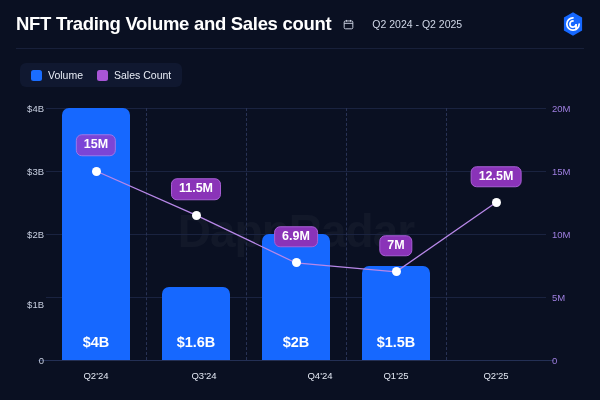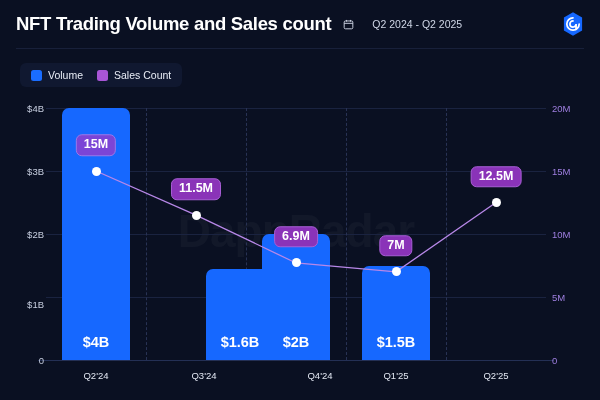--- a/index.html
+++ b/index.html
@@ -178,21 +178,21 @@
       <div class="gridline" style="top: 63px;"></div>
       <div class="gridline" style="top: 126px;"></div>
       <div class="gridline" style="top: 189px;"></div>
       <div class="vsep" style="left: 100px;"></div>
       <div class="vsep" style="left: 200px;"></div>
       <div class="vsep" style="left: 300px;"></div>
       <div class="vsep" style="left: 400px;"></div>
       <div class="bar" style="left: 16px; width: 68px; height: 252px; background: rgb(22, 104, 255);">
         <div class="bar-value">$4B</div>
       </div>
-      <div class="bar" style="left: 116px; width: 68px; height: 91px; background: rgb(22, 104, 255); margin-left: 44px;">
+      <div class="bar" style="left: 116px; width: 68px; height: 73px; background: rgb(22, 104, 255);">
         <div class="bar-value">$1.6B</div>
       </div>
       <div class="bar" style="left: 216px; width: 68px; height: 126px; background: rgb(22, 104, 255);">
         <div class="bar-value">$2B</div>
       </div>
       <div class="bar" style="left: 316px; width: 68px; height: 94.5px; background: rgb(22, 104, 255); padding-left: 39px;">
         <div class="bar-value">$1.5B</div>
       </div>
       <svg class="line-svg" viewBox="0 0 500 252">
         <polyline points="50,63 150,107.10000000000002 250,154.98000000000002 350,163.8 450,94.5" fill="none" stroke="#b888e8" stroke-width="1.3"></polyline>

